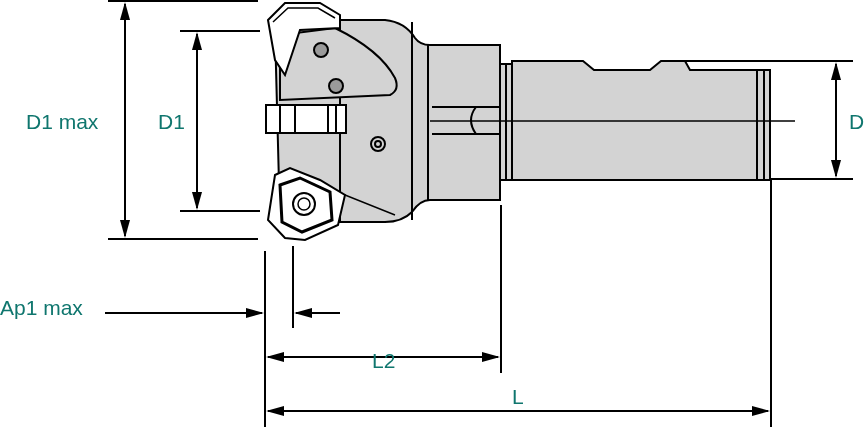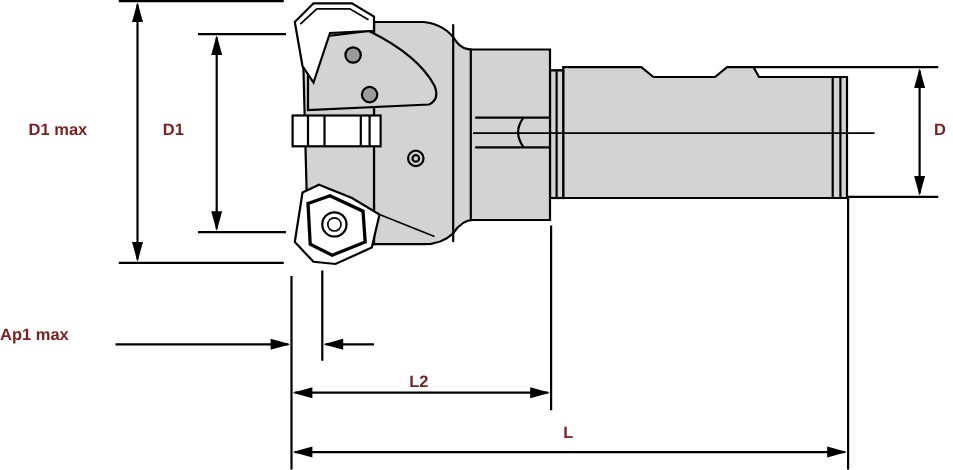--- a/index.html
+++ b/index.html
@@ -1,18 +1,18 @@
 <!DOCTYPE html>
 <html><head>
   <meta charset="utf-8">
   <style>
     html, body { margin: 0; padding: 0; background: #ffffff; }
     body { width: 866px; height: 427px; overflow: hidden; position: relative; }
     #drawing { position: absolute; left: 0; top: 0; width: 866px; height: 427px; }
-    .lbl { position: absolute; font-family: "Liberation Sans", sans-serif; font-size: 15px; color: #7f1d1d; line-height: 1; white-space: nowrap; font-weight: bold; }
+    .lbl { position: absolute; font-family: "Liberation Sans", sans-serif; font-size: 21px; color: #0f766e; line-height: 1; white-space: nowrap; }
   </style>
 </head>
 <body>
 
 <svg id="drawing" viewBox="0 0 866 427" xmlns="http://www.w3.org/2000/svg">
   <g stroke="#000" stroke-width="2" fill="none">
 
     <line x1="108" y1="1" x2="258" y2="1"></line>
     <line x1="108" y1="239" x2="258" y2="239"></line>
     <line x1="180" y1="31" x2="260" y2="31"></line>
@@ -88,17 +88,17 @@
 
     <path d="M275,175 L290,168 L320,180 L345,195 L338,225 L305,240 L285,238 L268,220 Z" fill="#ffffff"></path>
     <path d="M280,185 L300,178 L330,192 L332,220 L302,232 L282,222 Z" fill="none" stroke-width="3"></path>
     <circle cx="304" cy="204" r="11" fill="#ffffff"></circle>
     <circle cx="304" cy="204" r="6" fill="#ffffff" stroke-width="1.5"></circle>
     <line x1="345" y1="195" x2="395" y2="215" stroke-width="1.5"></line>
   </g>
 </svg>
 
 <div class="lbl" style="left:26px; top:111px;">D1 max</div>
-<div class="lbl" style="left:148px; top:111px;">D1</div>
+<div class="lbl" style="left:158px; top:111px;">D1</div>
 <div class="lbl" style="left:849px; top:111px;">D</div>
 <div class="lbl" style="left:0px; top:297px;">Ap1 max</div>
-<div class="lbl" style="left:372px; top:340px;">L2</div>
+<div class="lbl" style="left:372px; top:350px;">L2</div>
 <div class="lbl" style="left:512px; top:386px;">L</div>
 
 </body></html>

